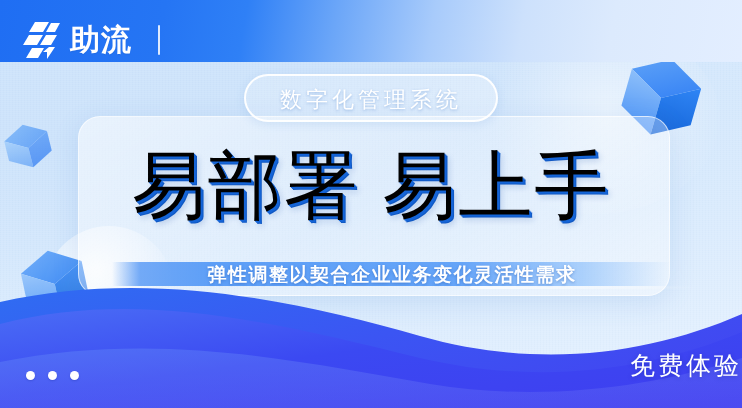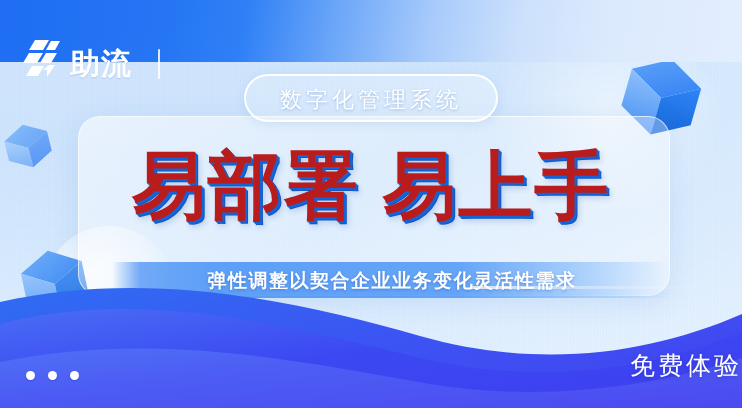--- a/index.html
+++ b/index.html
@@ -49,21 +49,21 @@
       #cde1fc 70%,
       #dceafd 82%,
       #e3eeff 100%);
     z-index: 6;
   }
   .header-inner {
     position: absolute;
     left: 22px; top: 0;
     height: 79px;
     display: flex;
-    align-items: flex-end;
+    align-items: center;
     gap: 0;
   }
   .logo-mark {
     width: 42px;
     height: 42px;
     position: relative;
     flex: 0 0 auto;
     margin-right: 6px;
   }
   .logo-mark svg { display: block; }
@@ -159,37 +159,37 @@
   .headline {
     position: absolute;
     left: 0; right: 0;
     top: 140px;
     z-index: 8;
     text-align: center;
   }
   .headline-text {
     display: inline-block;
     font-size: 74px;
-    font-weight: 700;
-    color: #b91c1c;
+    font-weight: 400;
+    color: #000000;
     letter-spacing: 2px;
     line-height: 1.25;
     white-space: nowrap;
     text-shadow:
       1px 1px 0 #1565d8,
       2px 2px 0 #1565d8,
       3px 3px 0 #1159c4,
       4px 5px 6px rgba(20,70,160,.22);
   }
 
   
   .subband {
     position: absolute;
     left: 112px; top: 262px;
-    width: 560px; height: 36px;
+    width: 560px; height: 24px;
     z-index: 8;
     background: linear-gradient(90deg,
       rgba(66,140,244,.00) 0%,
       rgba(66,140,244,.72) 5%,
       rgba(72,146,246,.86) 18%,
       rgba(80,152,247,.86) 62%,
       rgba(120,180,250,.55) 84%,
       rgba(170,210,252,.00) 100%);
     display: flex;
     align-items: center;

